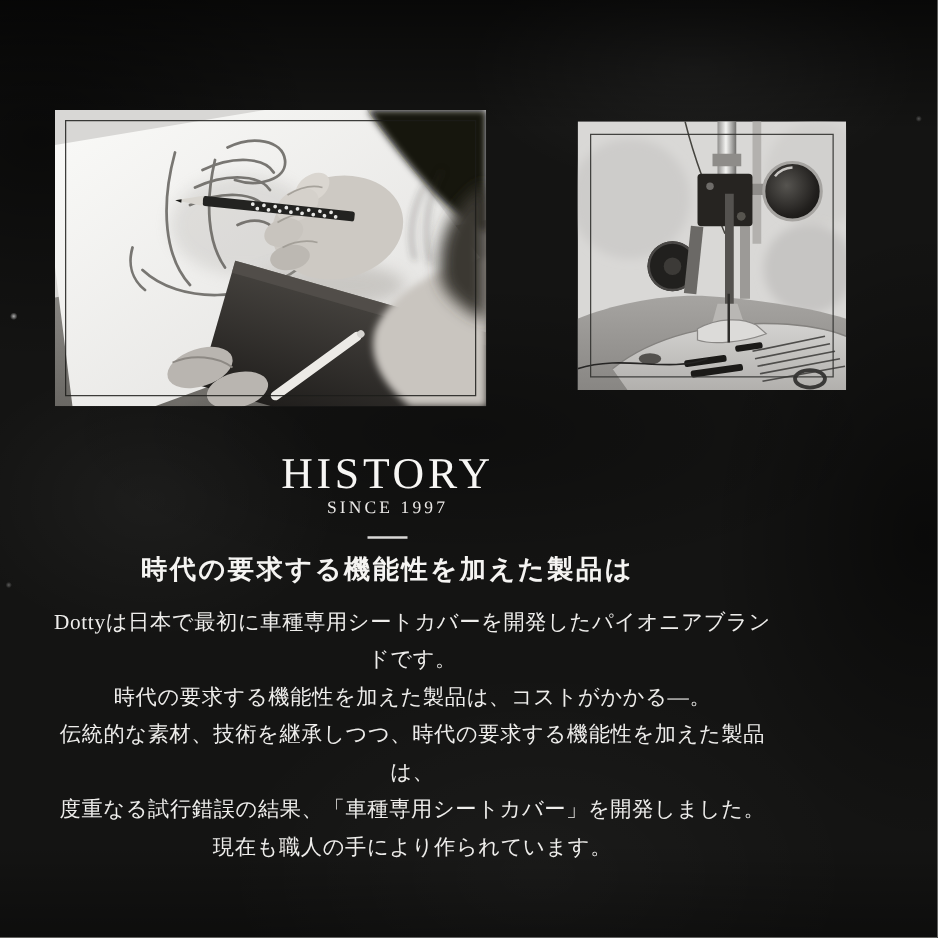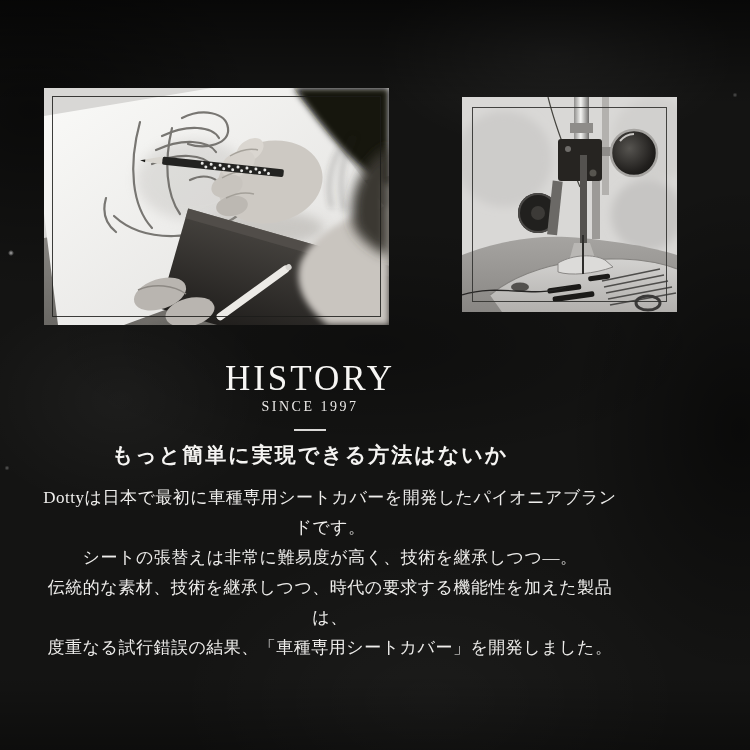--- a/index.html
+++ b/index.html
@@ -215,22 +215,23 @@
       <path d="M96,166 C112,157 132,157 143,163 L151,170 C132,177 108,179 96,175 Z" fill="#dcdbd9" stroke="#8a8886" stroke-width="1"></path>
       <line x1="121" y1="138" x2="121" y2="177" stroke="#2e2d2b" stroke-width="2"></line>
     </svg>
     <div class="photo-frame frame-right"></div>
   </div>
 
   <div class="text-block">
     <h1 class="title">HISTORY</h1>
     <div class="subtitle">SINCE 1997</div>
     <div class="divider"></div>
-    <h2 class="heading">もっと簡単に実現できる方法はないか</h2>
+    <h2 class="heading">時代の要求する機能性を加えた製品は</h2>
     <div class="paragraph">
       <p>Dottyは日本で最初に車種専用シートカバーを開発したパイオニアブランドです。</p>
-      <p>シートの張替えは非常に難易度が高く、技術を継承しつつ―。</p>
+      <p>時代の要求する機能性を加えた製品は、コストがかかる―。</p>
       <p>伝統的な素材、技術を継承しつつ、時代の要求する機能性を加えた製品は、</p>
       <p>度重なる試行錯誤の結果、「車種専用シートカバー」を開発しました。</p>
+      <p>現在も職人の手により作られています。</p>
     </div>
   </div>
 
 </div>
 
 </body></html>

